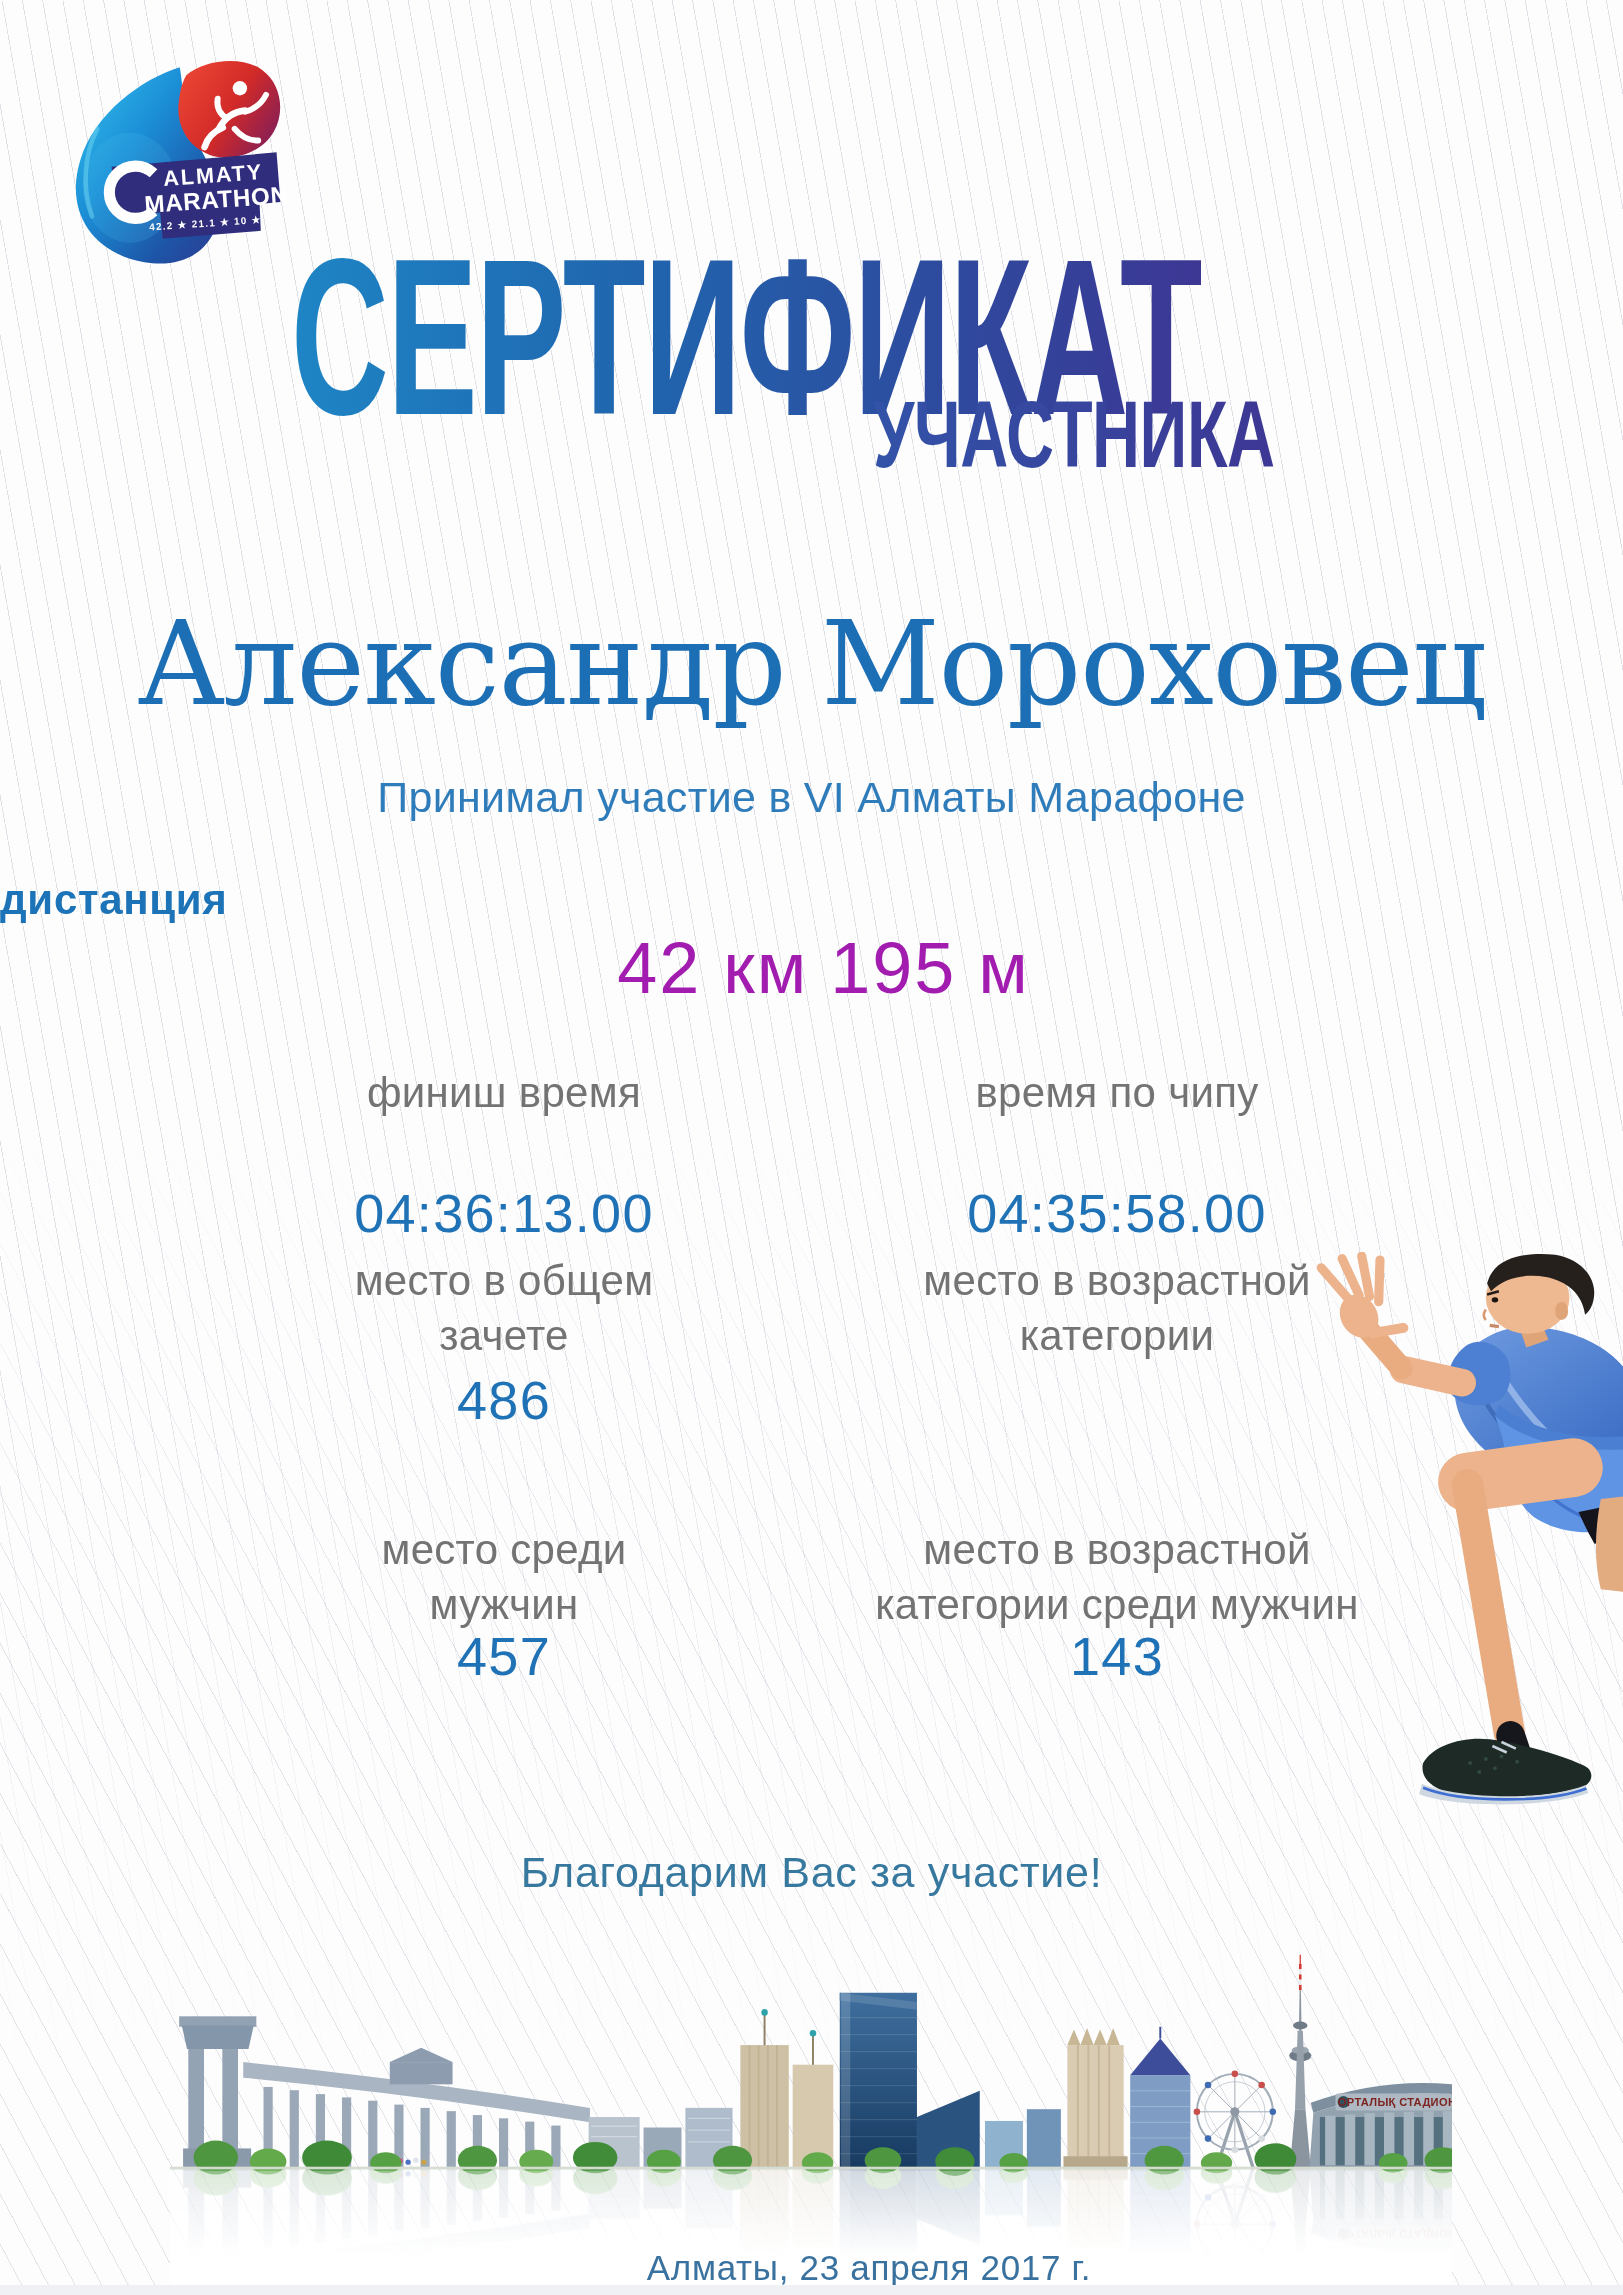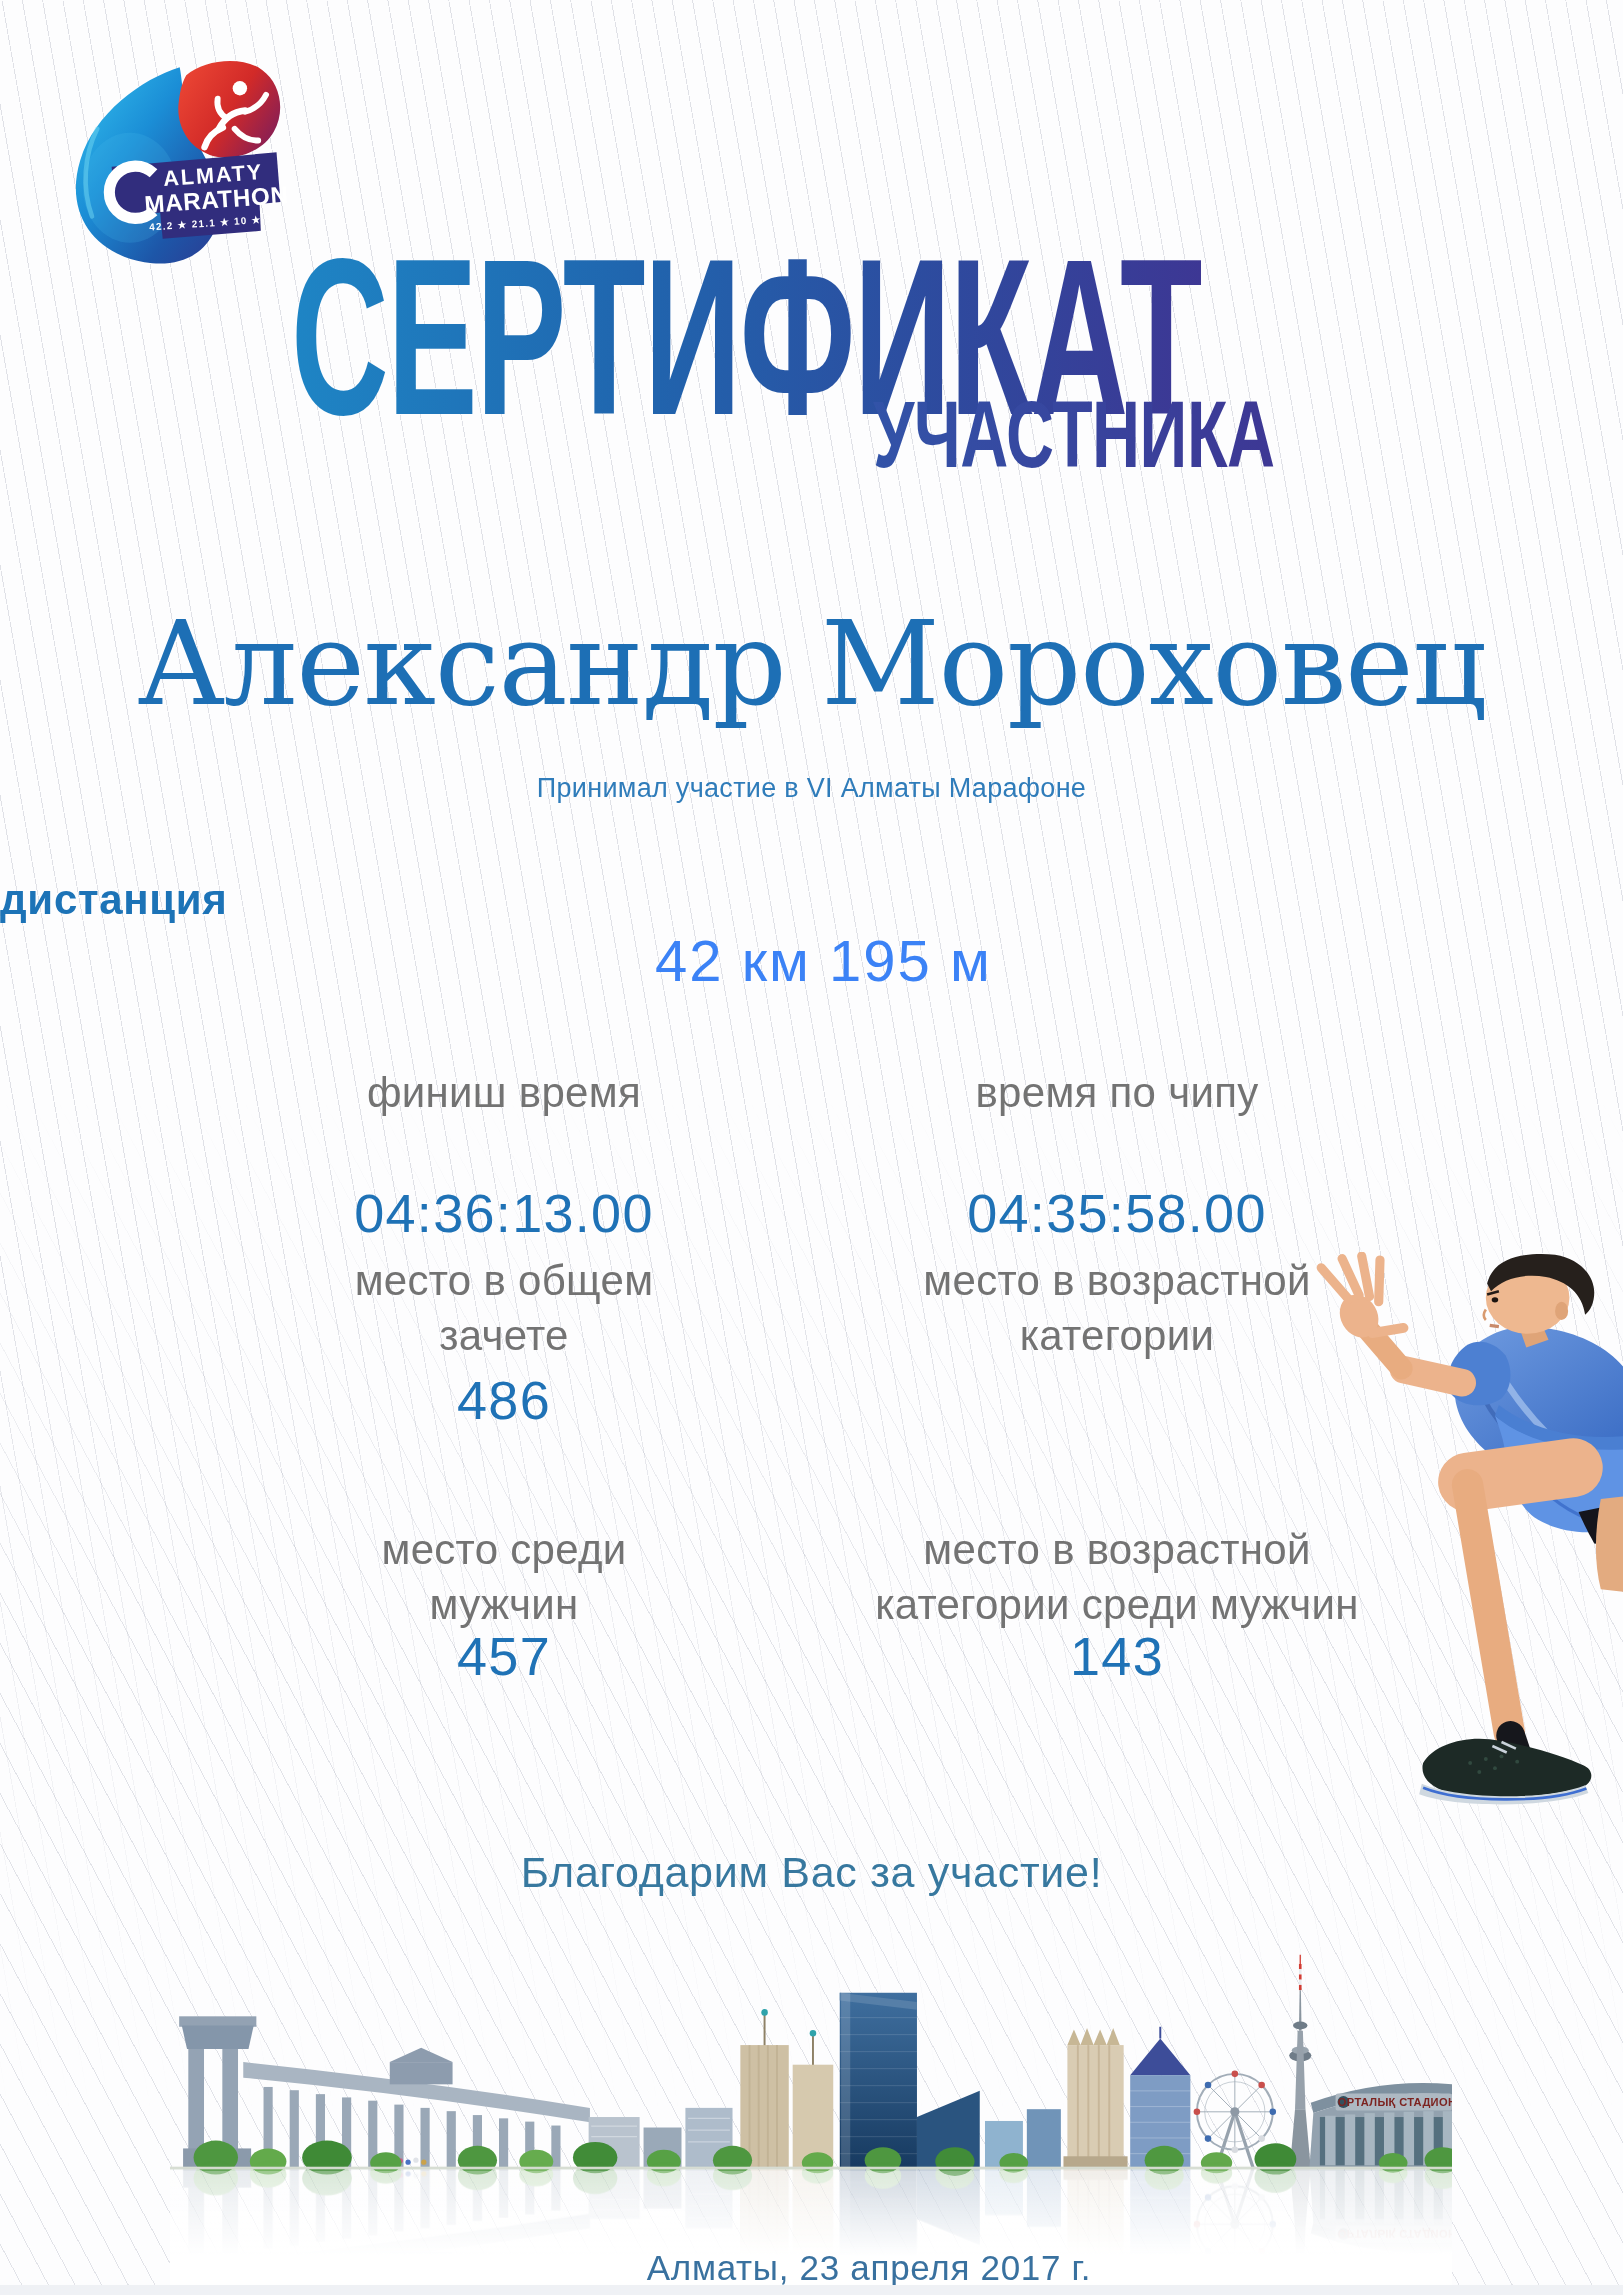--- a/index.html
+++ b/index.html
@@ -34,26 +34,26 @@
   .title-sub span{display:inline-block;transform:scaleX(0.70);transform-origin:right center;
     background:linear-gradient(90deg,#3253a8 0%,#3d3794 100%);
     -webkit-background-clip:text;background-clip:text;color:transparent;}
 
   
   .name{position:absolute;top:600px;left:0;right:0;text-align:center;
     font-family:"DejaVu Serif", serif;font-weight:normal;
     font-size:116px;line-height:1.1;color:#1d6fb5;letter-spacing:-1.3px;white-space:nowrap;}
 
   .participation{position:absolute;top:773px;left:0;right:0;text-align:center;
-    font-size:27px;color:#2f7cba;letter-spacing:0.3px;}
+    font-size:43px;color:#2f7cba;letter-spacing:0.3px;}
 
   .dist-label{position:absolute;top:876px;left:0;right:0;
     font-size:42px;font-weight:bold;color:#1c73b7;letter-spacing:0.7px;}
   .dist-value{position:absolute;top:927px;left:0;right:0;text-align:center;
-    font-size:58px;color:#3b82f6;letter-spacing:2px;padding-left:24px;}
+    font-size:72px;color:#a21caf;letter-spacing:2px;padding-left:24px;}
 
   
   .col{position:absolute;width:654px;text-align:center;}
   .col-l{left:177px;}
   .col-r{left:790px;}
   .metric-label{font-size:42px;font-weight:normal;color:#737373;line-height:1.32;
     white-space:pre-line;letter-spacing:0.3px;}
   .metric-value{font-size:54px;color:#1f72b6;letter-spacing:1.3px;}
   .r1l{top:1065px;} .r1v{top:1182px;}
   .r2l{top:1253px;} .r2v{top:1369px;}

